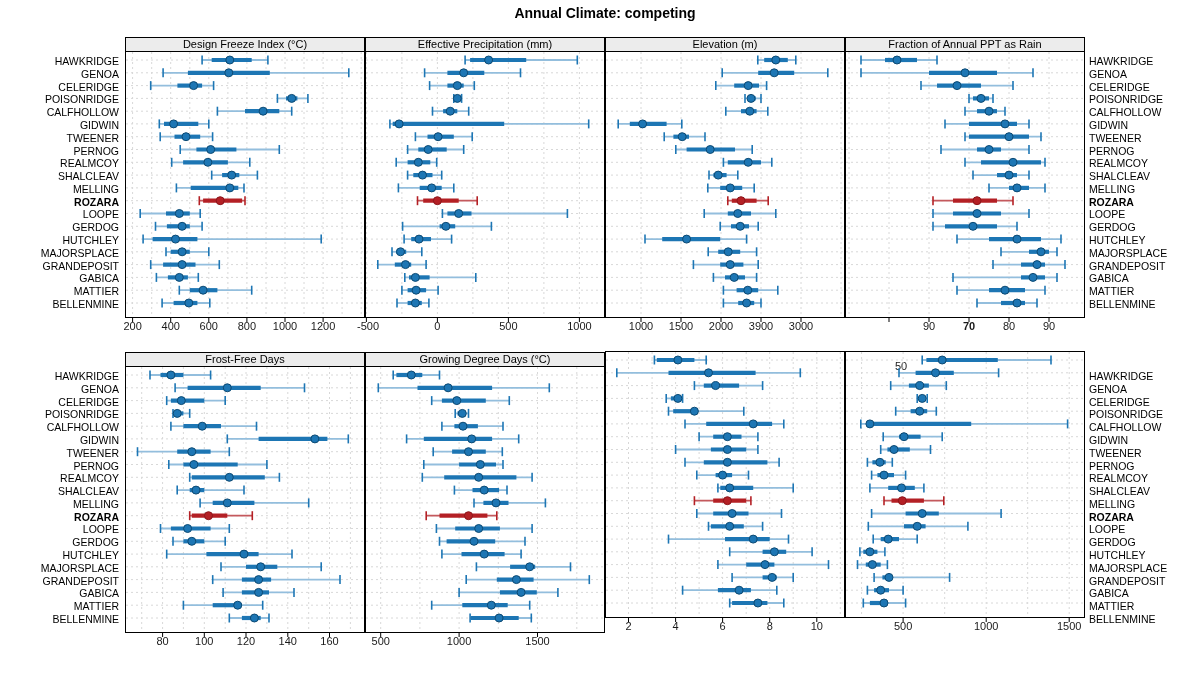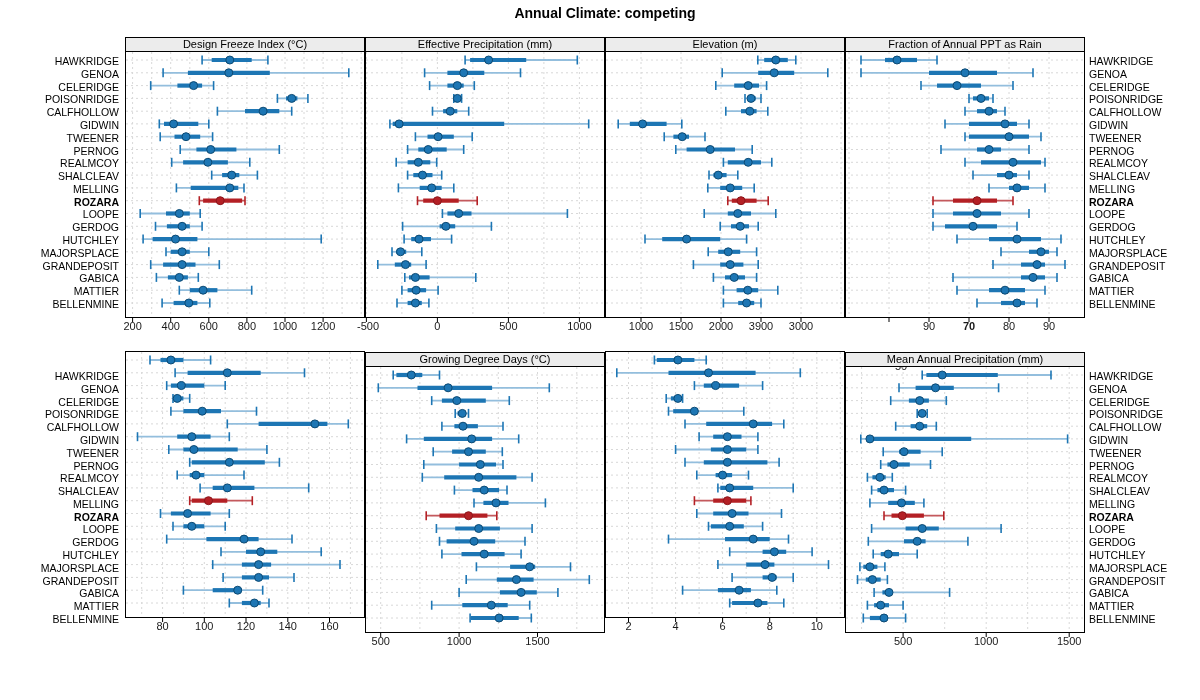--- a/index.html
+++ b/index.html
@@ -863,20 +863,21 @@
       </div>
     <div class="axis">
         <span style="left: 56px; margin-top: 40px;">50</span>
         <span style="left: 84px;">90</span>
         <span style="left: 124px; font-weight: bold;">70</span>
         <span style="left: 164px;">80</span>
         <span style="left: 204px;">90</span>
       </div>
   </div>
   <div class="panel" style="left:125px;top:352px;">
+    <div class="strip"><span>Frost-Free Days</span></div>
     <div class="plot">
         <svg width="240" height="273" style="overflow:visible;display:block">
           <line class="grid" x1="16.7" y1="1" x2="16.7" y2="266"></line>
           <line class="grid" x1="37.6" y1="1" x2="37.6" y2="266"></line>
           <line class="grid" x1="58.4" y1="1" x2="58.4" y2="266"></line>
           <line class="grid" x1="79.3" y1="1" x2="79.3" y2="266"></line>
           <line class="grid" x1="100.2" y1="1" x2="100.2" y2="266"></line>
           <line class="grid" x1="121" y1="1" x2="121" y2="266"></line>
           <line class="grid" x1="141.9" y1="1" x2="141.9" y2="266"></line>
           <line class="grid" x1="162.8" y1="1" x2="162.8" y2="266"></line>
@@ -1424,21 +1425,20 @@
       </div>
     <div class="axis">
         <span style="left: 23.5px;">2</span>
         <span style="left: 70.6px;">4</span>
         <span style="left: 117.6px;">6</span>
         <span style="left: 164.7px;">8</span>
         <span style="left: 211.8px;">10</span>
       </div>
   </div>
   <div class="panel" style="left:845px;top:352px;">
-    <div class="strip"><span>Mean Annual Precipitation (mm)</span></div>
     <div class="plot">
         <svg width="240" height="273" style="overflow:visible;display:block">
           <line class="grid" x1="16.6" y1="1" x2="16.6" y2="266"></line>
           <line class="grid" x1="58.1" y1="1" x2="58.1" y2="266"></line>
           <line class="grid" x1="99.7" y1="1" x2="99.7" y2="266"></line>
           <line class="grid" x1="141.2" y1="1" x2="141.2" y2="266"></line>
           <line class="grid" x1="182.7" y1="1" x2="182.7" y2="266"></line>
           <line class="grid" x1="224.2" y1="1" x2="224.2" y2="266"></line>
           <line class="grid" x1="1" y1="9" x2="239" y2="9"></line>
           <line class="grid" x1="1" y1="21.8" x2="239" y2="21.8"></line>

